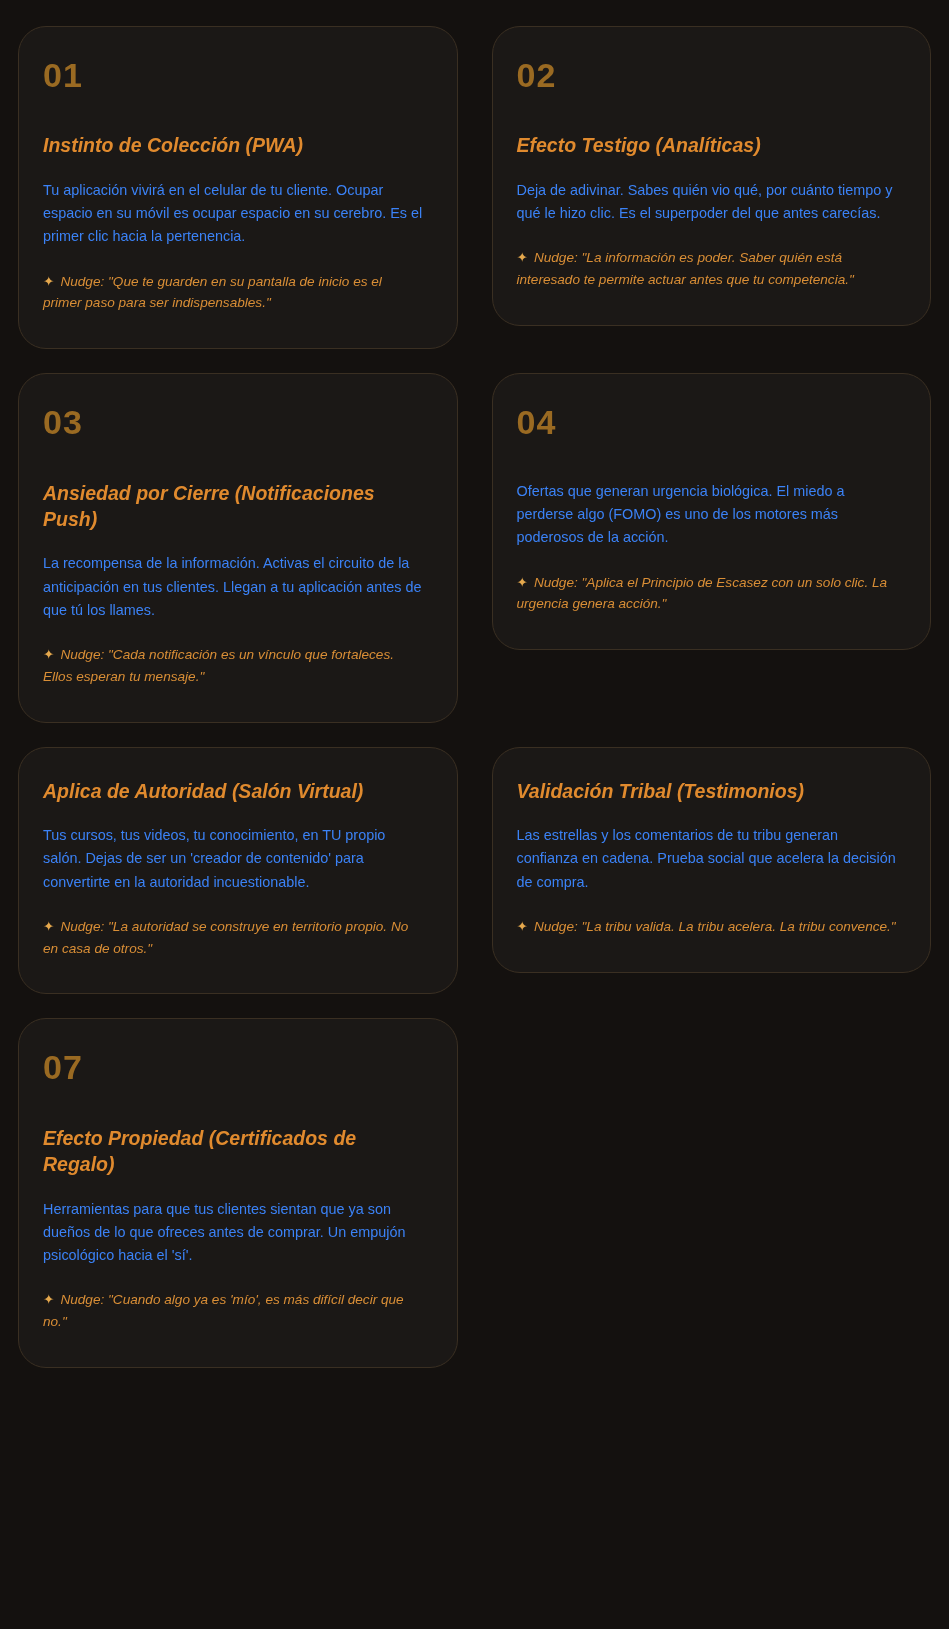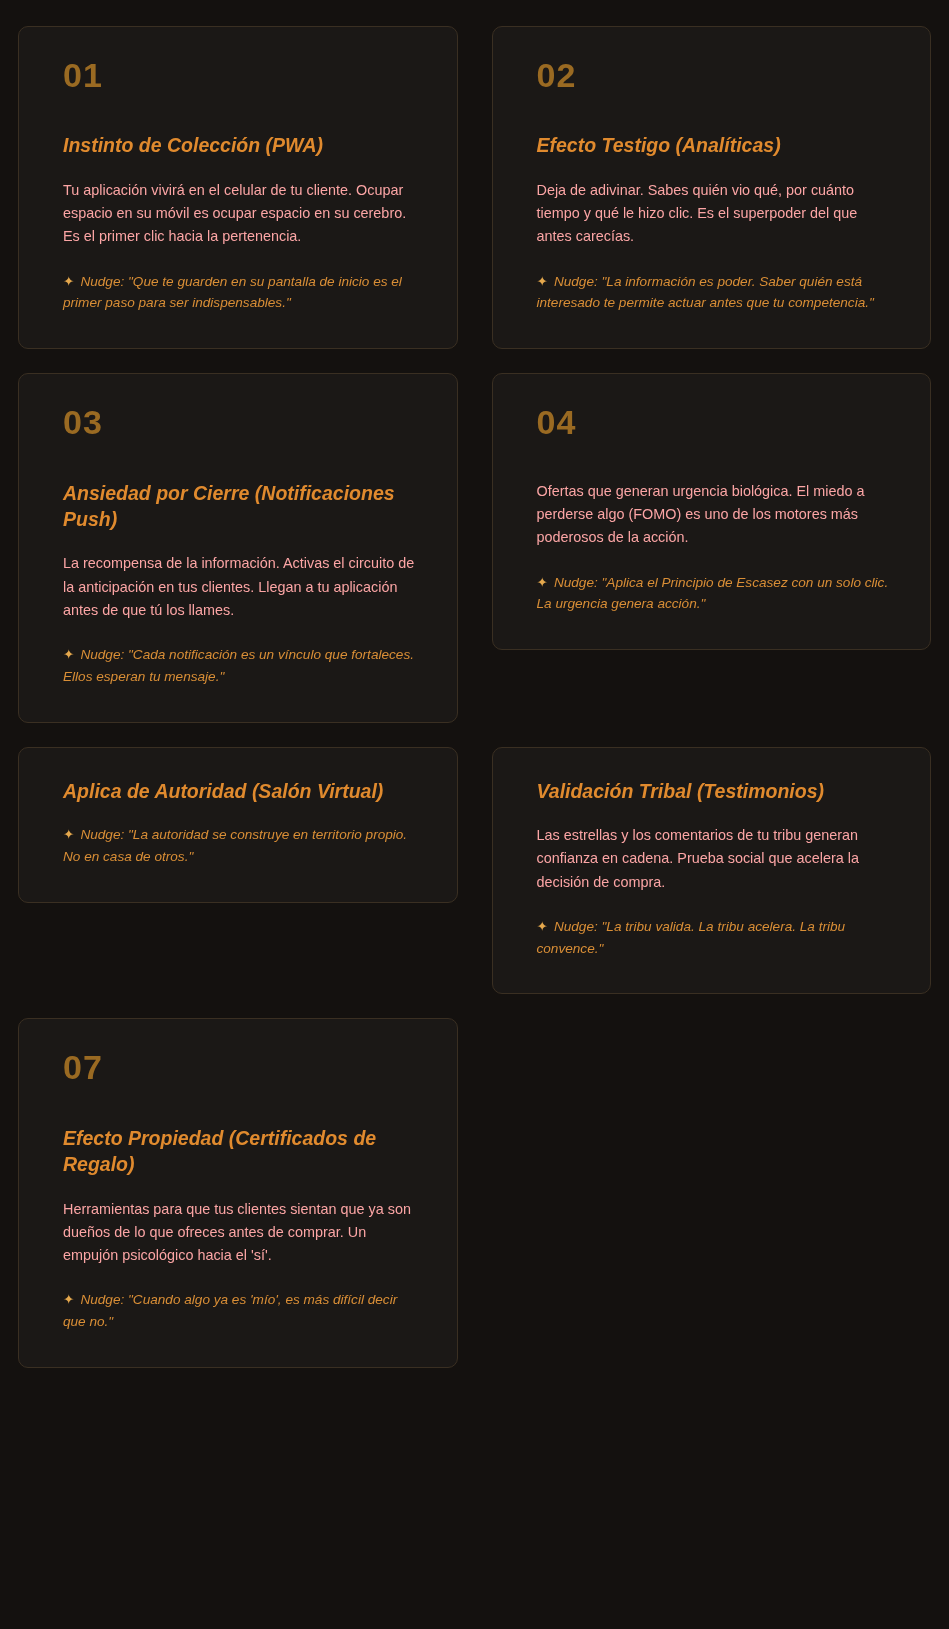--- a/index.html
+++ b/index.html
@@ -19,22 +19,22 @@
     grid-template-columns: 1fr 1fr;
     column-gap: 34px;
     row-gap: 24px;
     padding: 26px 18px 24px 18px;
     box-sizing: border-box;
     align-items: start;
   }
   .card {
     background: #1b1816;
     border: 1px solid #3a2f22;
-    border-radius: 10px;
-    padding: 30px 34px 34px 44px;
+    border-radius: 28px;
+    padding: 30px 34px 34px 24px;
     box-sizing: border-box;
   }
   .card-number {
     font-size: 34px;
     font-weight: bold;
     color: #9a6a22;
     letter-spacing: 1px;
     line-height: 1.1;
     margin: 0 0 38px 0;
   }
@@ -42,21 +42,21 @@
     font-size: 19.5px;
     font-weight: bold;
     color: #e08a2e;
     line-height: 1.35;
     margin: 0 0 20px 0;
     font-style: italic;
   }
   .card-body {
     font-size: 14.4px;
     line-height: 1.62;
-    color: #fca5a5;
+    color: #3b82f6;
     margin: 0 0 22px 0;
   }
   .card-nudge {
     font-size: 13.6px;
     line-height: 1.6;
     font-style: italic;
     color: #d98e36;
     margin: 0;
   }
   .sparkle {
@@ -99,20 +99,21 @@
   </div>
 
   <div class="card">
     <div class="card-number">04</div>
     <p class="card-body">Ofertas que generan urgencia biológica. El miedo a perderse algo (FOMO) es uno de los motores más poderosos de la acción.</p>
     <p class="card-nudge"><span class="sparkle">✦</span><span class="nudge-label">Nudge:</span> <span>"Aplica el Principio de Escasez con un solo clic. La urgencia genera acción."</span></p>
   </div>
 
   <div class="card">
     <div class="card-title">Aplica de Autoridad (Salón Virtual)</div>
+    <p class="card-body">Tus cursos, tus videos, tu conocimiento, en TU propio salón. Dejas de ser un 'creador de contenido' para convertirte en la autoridad incuestionable.</p>
     <p class="card-nudge"><span class="sparkle">✦</span><span class="nudge-label">Nudge:</span> <span>"La autoridad se construye en territorio propio. No en casa de otros."</span></p>
   </div>
 
   <div class="card">
     <div class="card-title">Validación Tribal (Testimonios)</div>
     <p class="card-body">Las estrellas y los comentarios de tu tribu generan confianza en cadena. Prueba social que acelera la decisión de compra.</p>
     <p class="card-nudge"><span class="sparkle">✦</span><span class="nudge-label">Nudge:</span> <span>"La tribu valida. La tribu acelera. La tribu convence."</span></p>
   </div>
 
   <div class="card">

